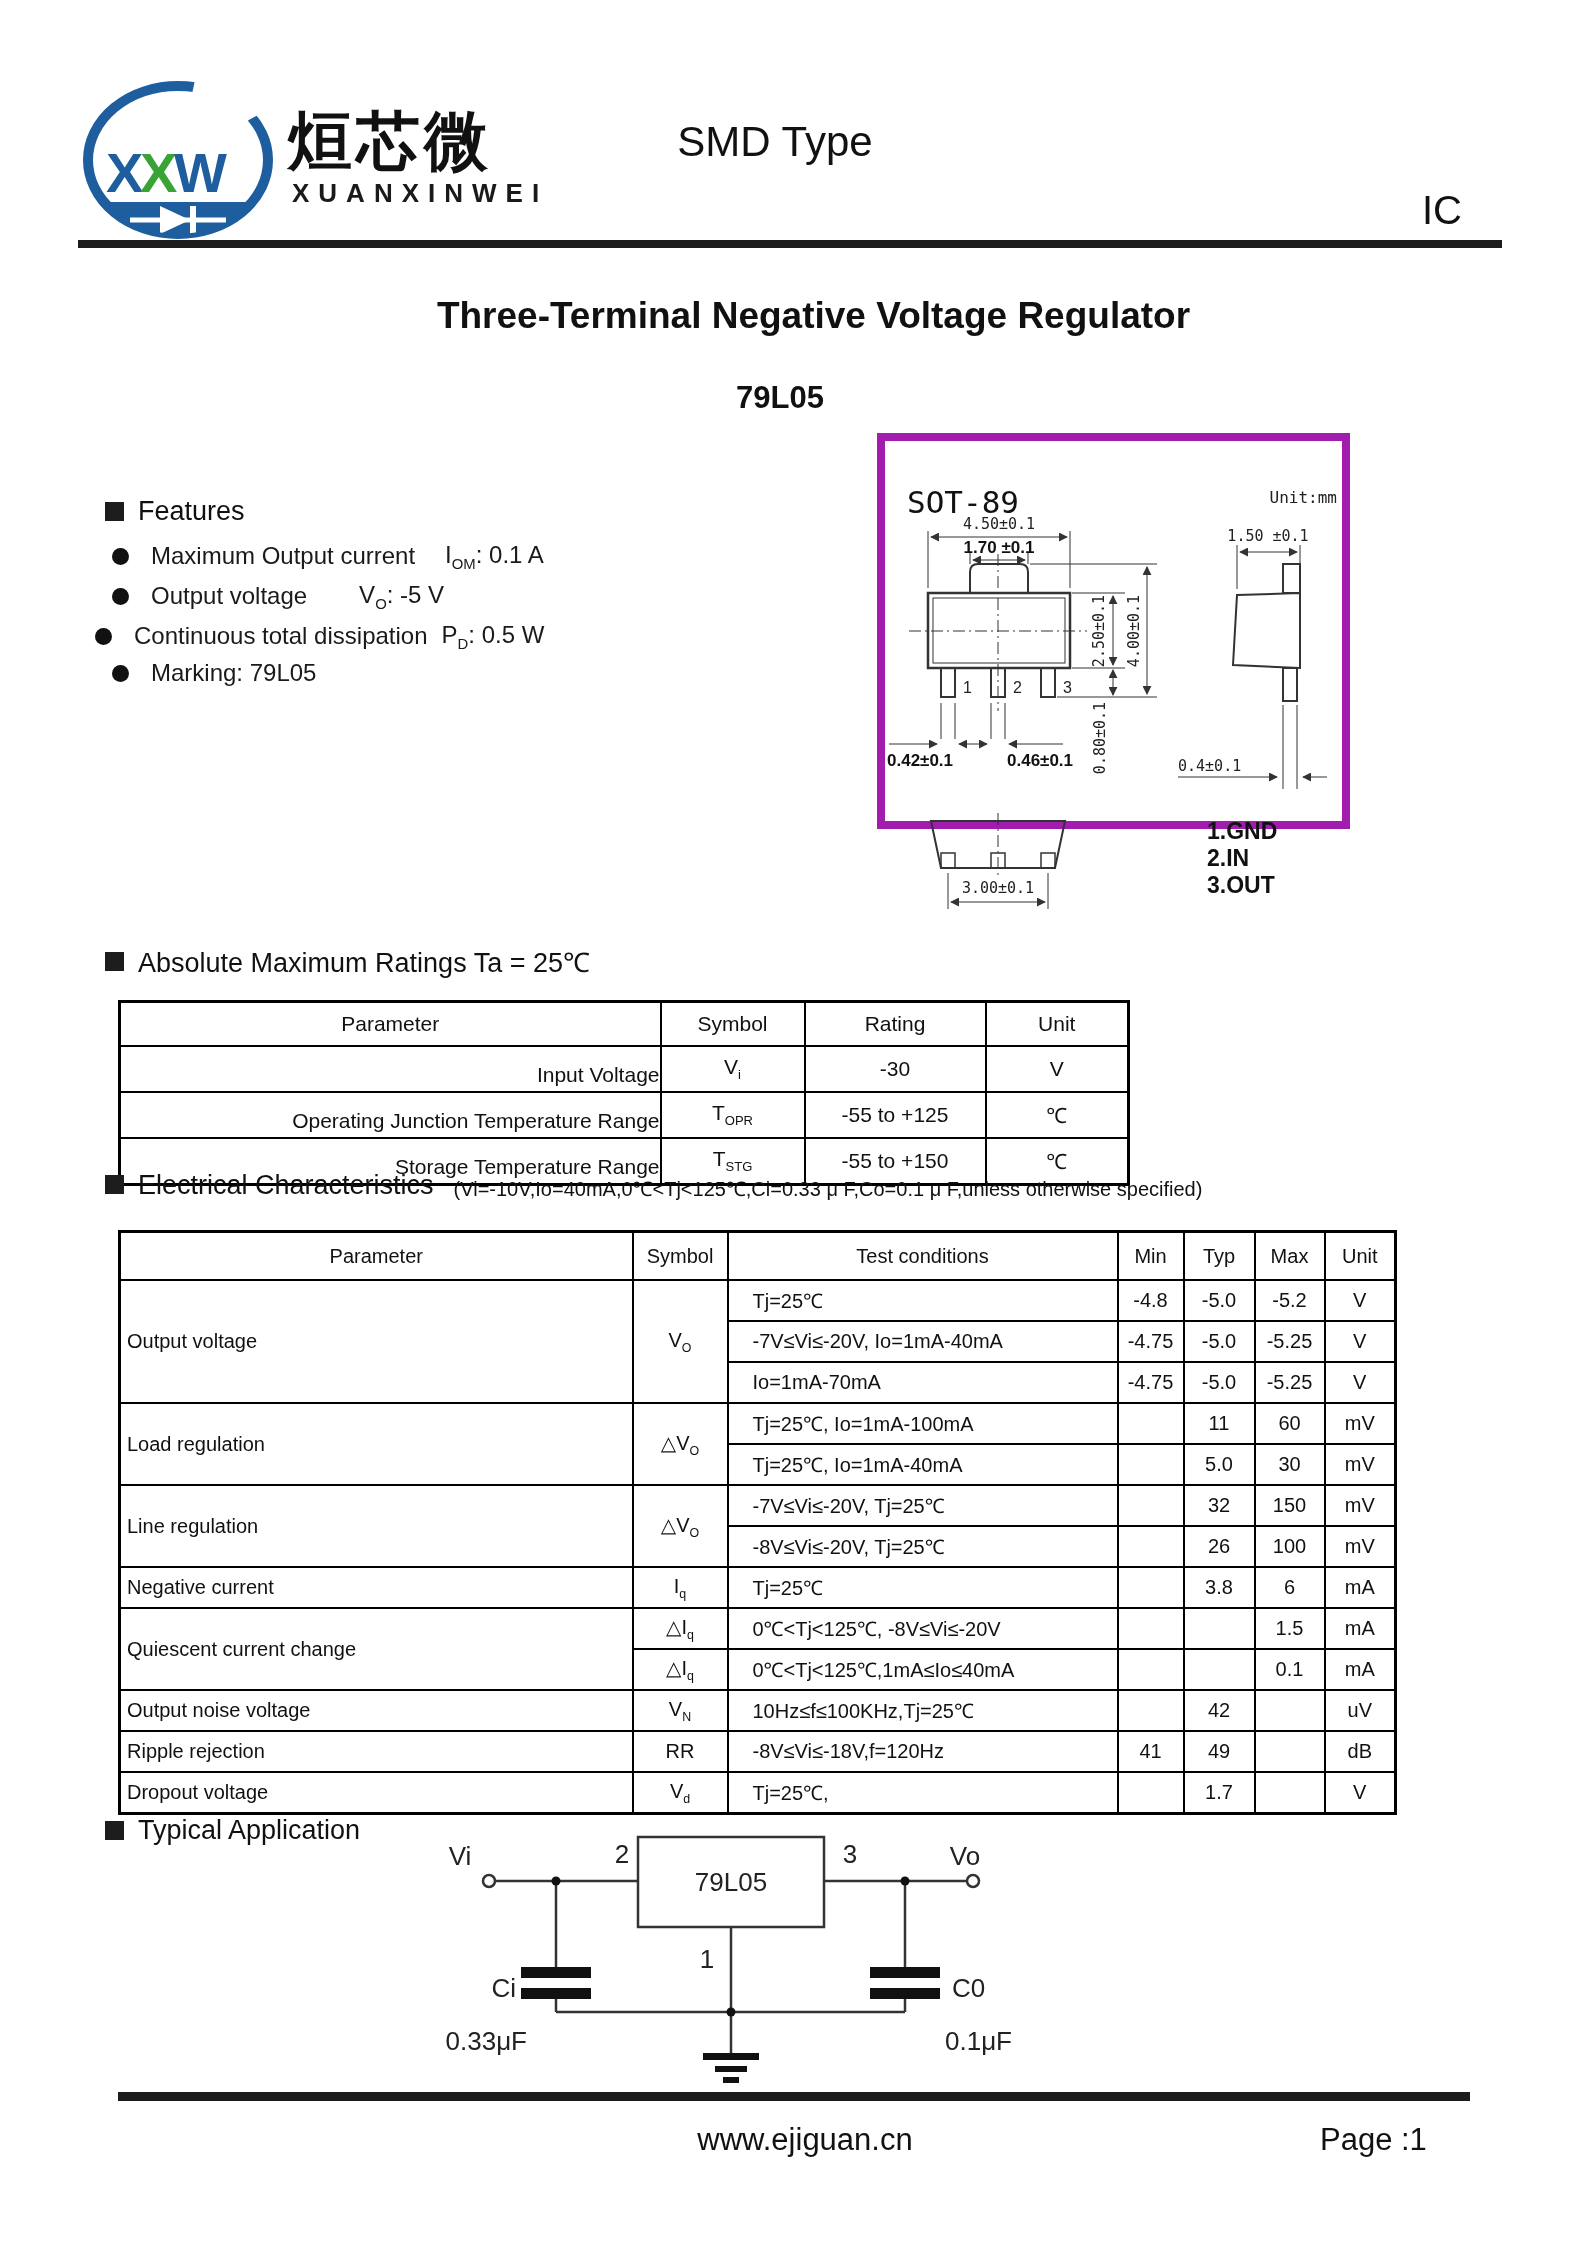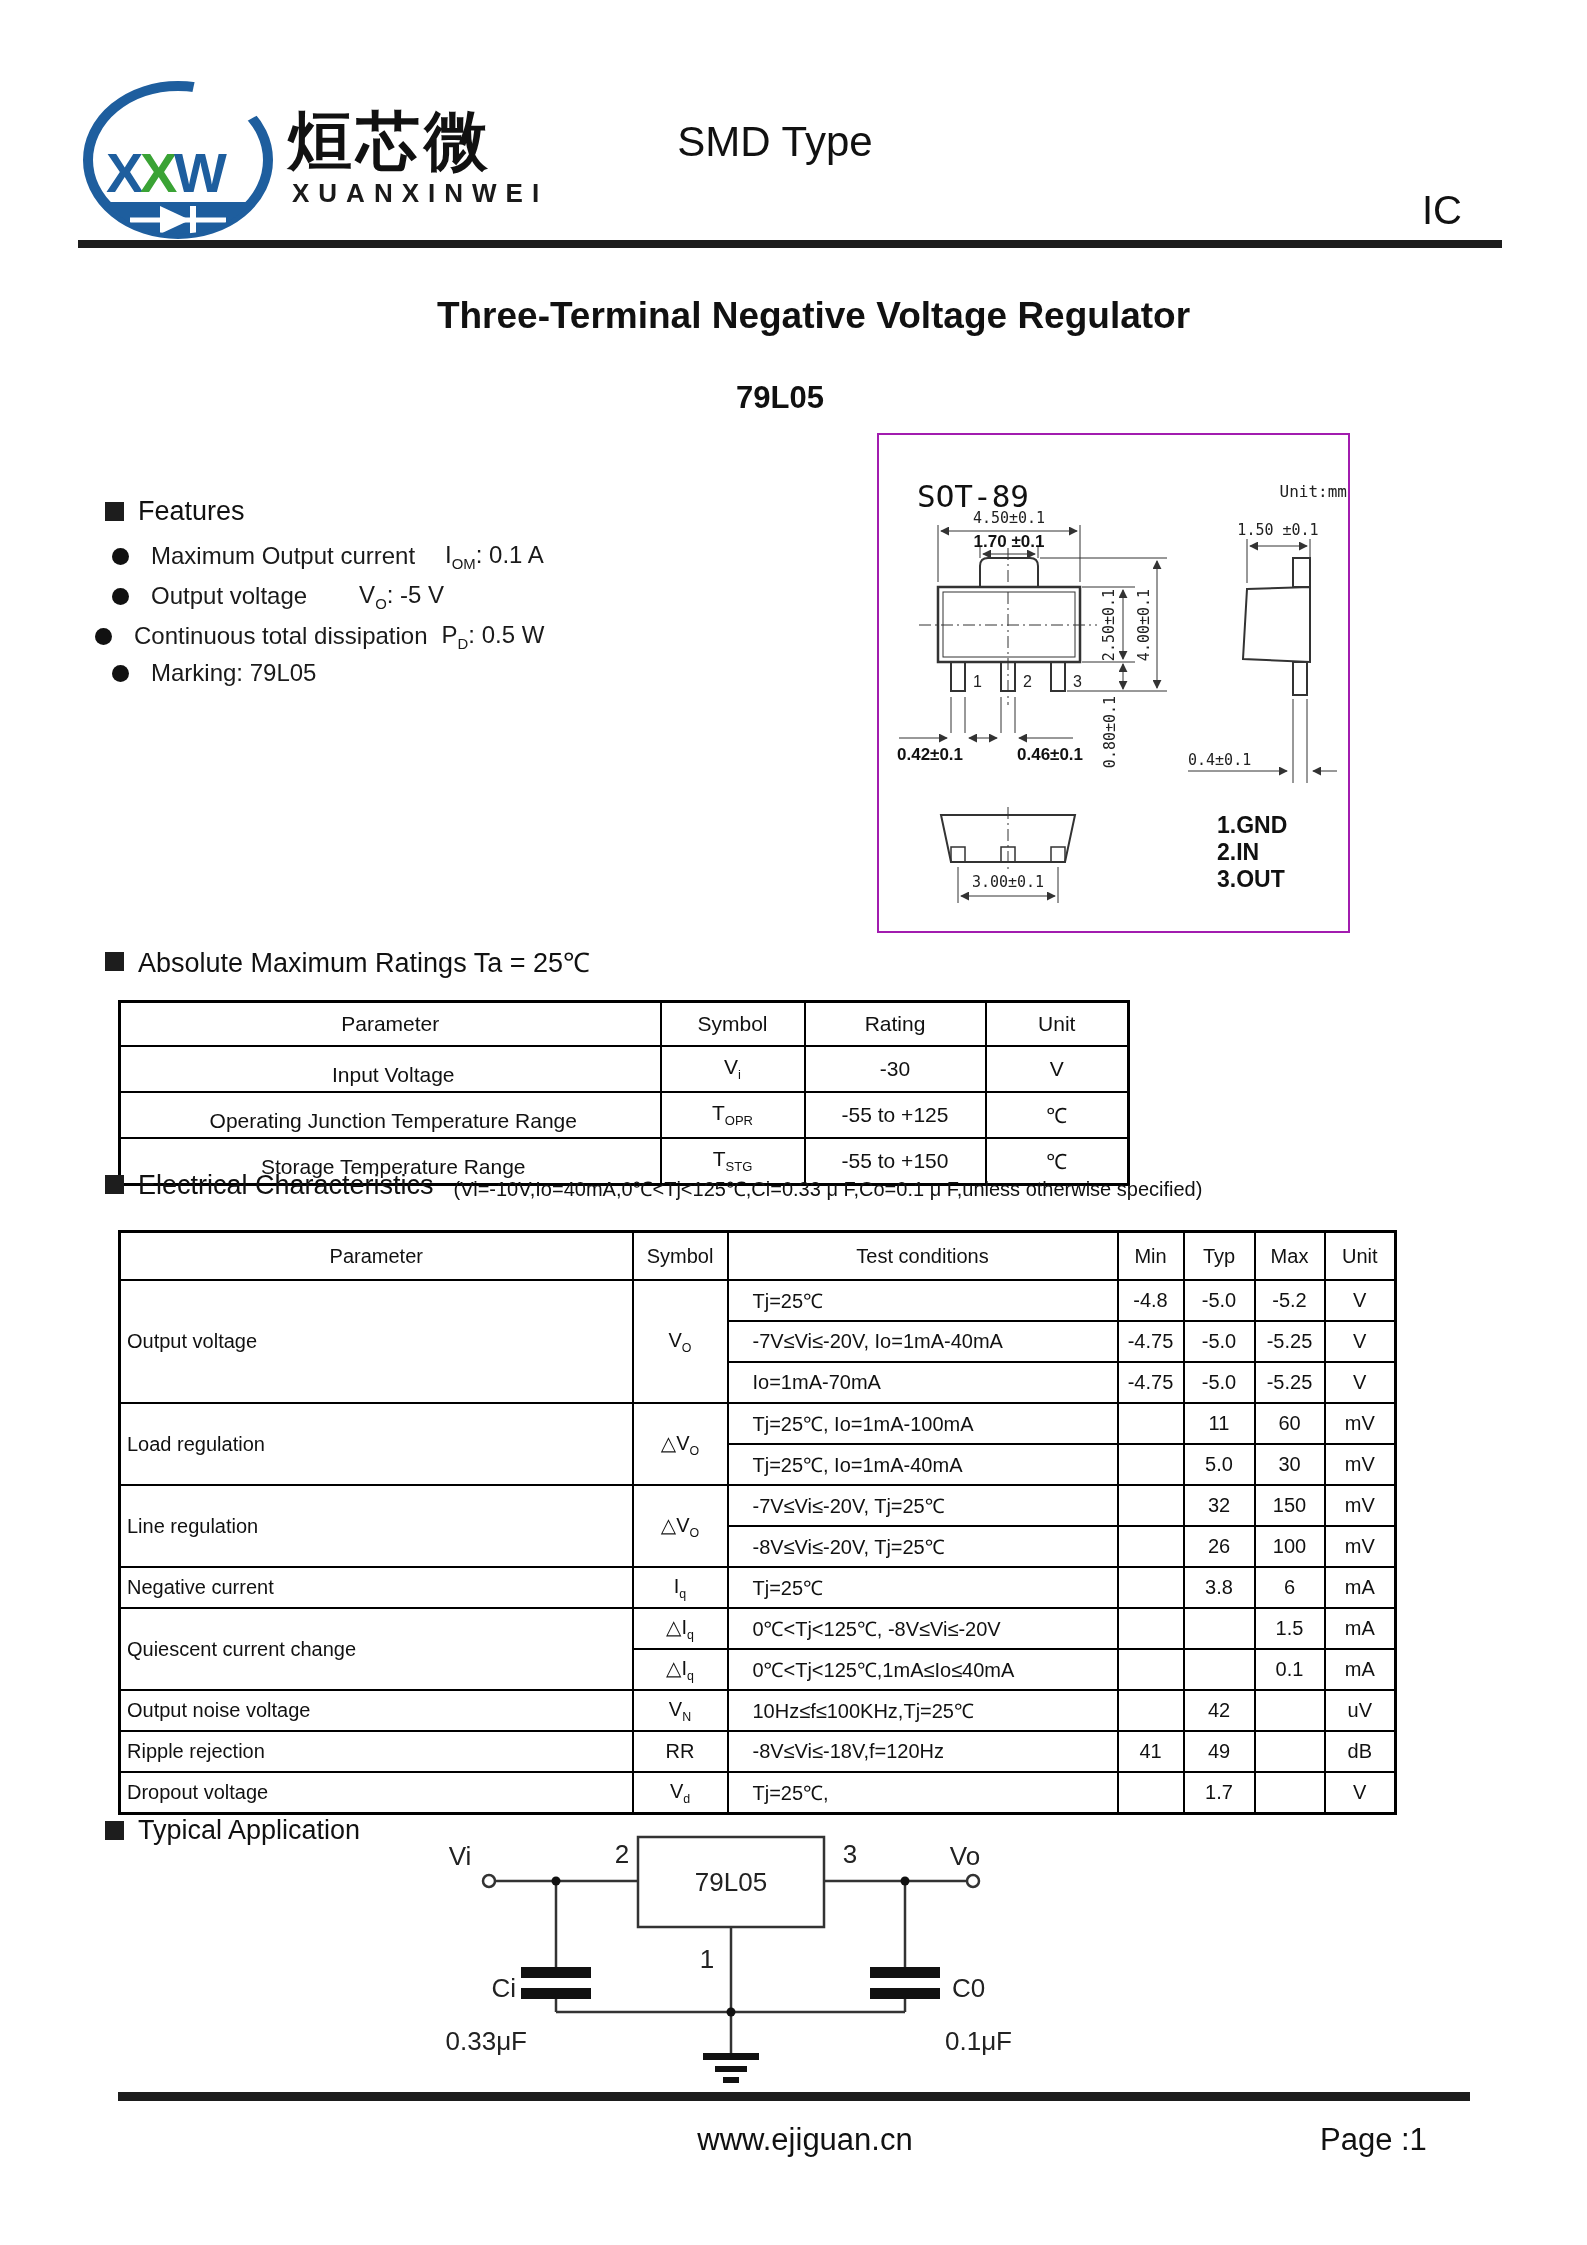--- a/index.html
+++ b/index.html
@@ -22,35 +22,35 @@
   .sq{width:19px;height:19px;background:#1d1d1d;flex:0 0 auto;}
   .cond{font-size:20px;padding-left:6px;padding-top:5px;color:#111;}
   
   .feat{position:absolute;display:flex;align-items:center;font-size:24px;color:#1a1a1a;}
   .dot{width:17px;height:17px;border-radius:50%;background:#111;margin-right:22px;flex:0 0 auto;}
   .feat .sym{margin-left:30px;}
   .feat.g2 .sym{margin-left:52px;}
   .feat.g3 .sym{margin-left:14px;}
   sub{font-size:0.62em;}
   
-  .pkgbox{position:absolute;left:877px;top:433px;width:473px;height:500px;border:2px solid #a21caf;box-sizing:border-box;padding-left:16px;}
+  .pkgbox{position:absolute;left:877px;top:433px;width:473px;height:396px;border:8px solid #a21caf;box-sizing:border-box;}
   .dm{font:15px "DejaVu Sans Mono",monospace;fill:#222;}
   .dmb{font:31px "DejaVu Sans Mono",monospace;fill:#111;}
   .dms{font:16px "DejaVu Sans Mono",monospace;fill:#222;}
   .ds{font:17px "Liberation Sans",sans-serif;font-weight:600;fill:#111;}
   .dp{font:23px "Liberation Sans",sans-serif;font-weight:600;fill:#111;}
   .dn{font:16px "Liberation Sans",sans-serif;fill:#222;}
   
   table{border-collapse:collapse;table-layout:fixed;background:#fff;}
   .dtable{position:absolute;border:3px solid #000;font-size:21px;color:#111;}
   .dtable th,.dtable td{border:2px solid #000;text-align:center;vertical-align:middle;padding:0;overflow:hidden;}
   #absTable{left:118px;top:1000px;width:1009px;}
   #absTable th{height:42px;font-weight:normal;}
   #absTable td{height:40px;}
-  #absTable td.p{text-align:center;vertical-align:bottom;padding:0 0 4px 6px;}
+  #absTable td.p{text-align:right;vertical-align:bottom;padding:0 0 4px 6px;}
   #elecTable{left:118px;top:1230px;width:1276px;font-size:20px;}
   #elecTable th{height:46px;font-weight:normal;}
   #elecTable td{height:39px;}
   #elecTable td.p{text-align:left;padding-left:6px;}
   #elecTable td.c{text-align:left;padding-left:24px;}
   
   .circuit{position:absolute;left:410px;top:1825px;}
   .ct{font:26px "Liberation Sans",sans-serif;fill:#222;}
   
   .fbar{position:absolute;left:118px;top:2092px;width:1352px;height:9px;background:#1d1d1d;}

